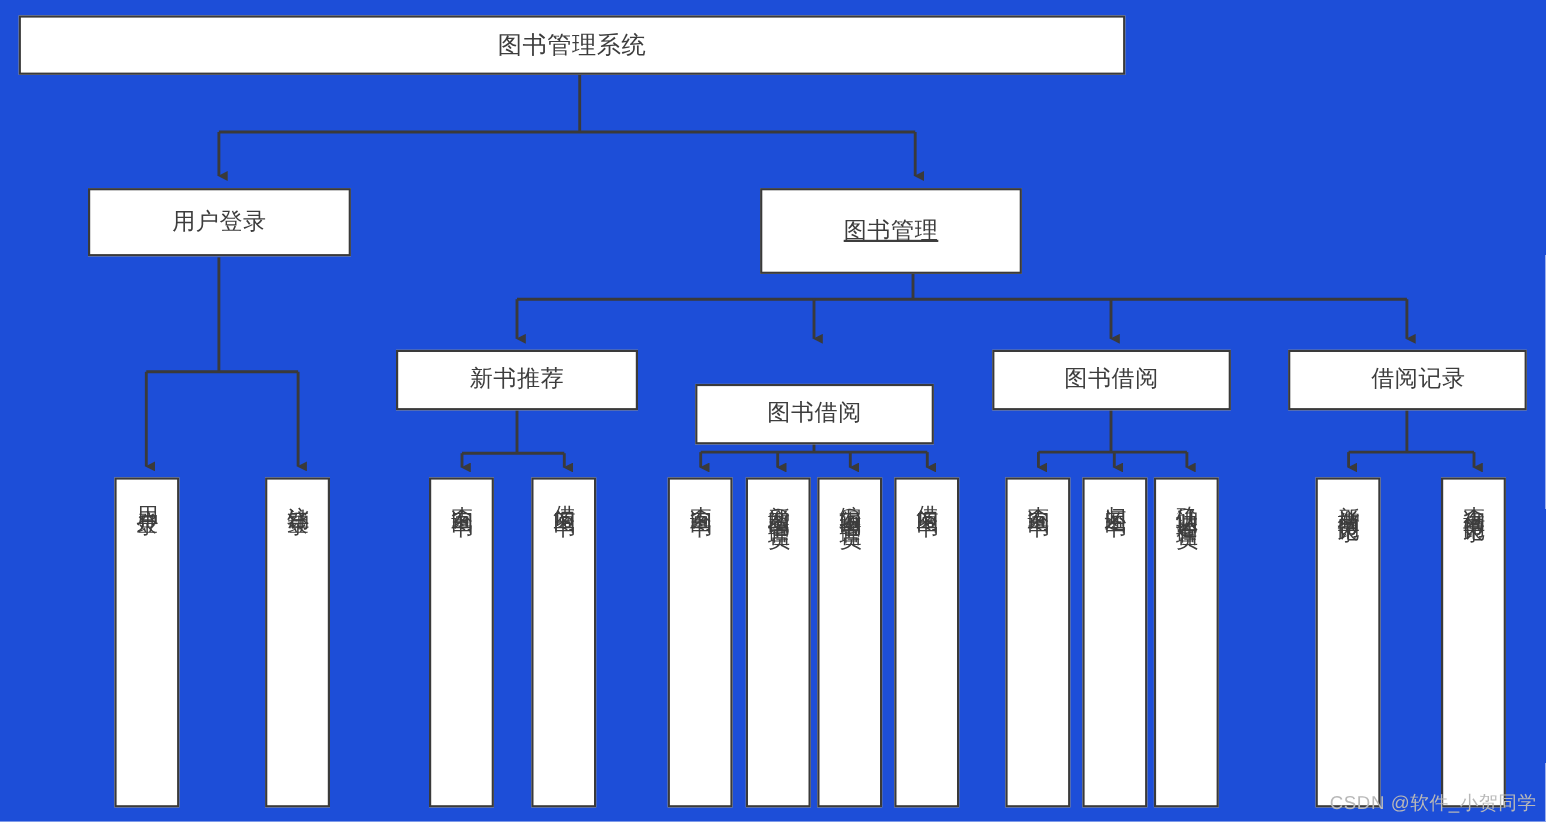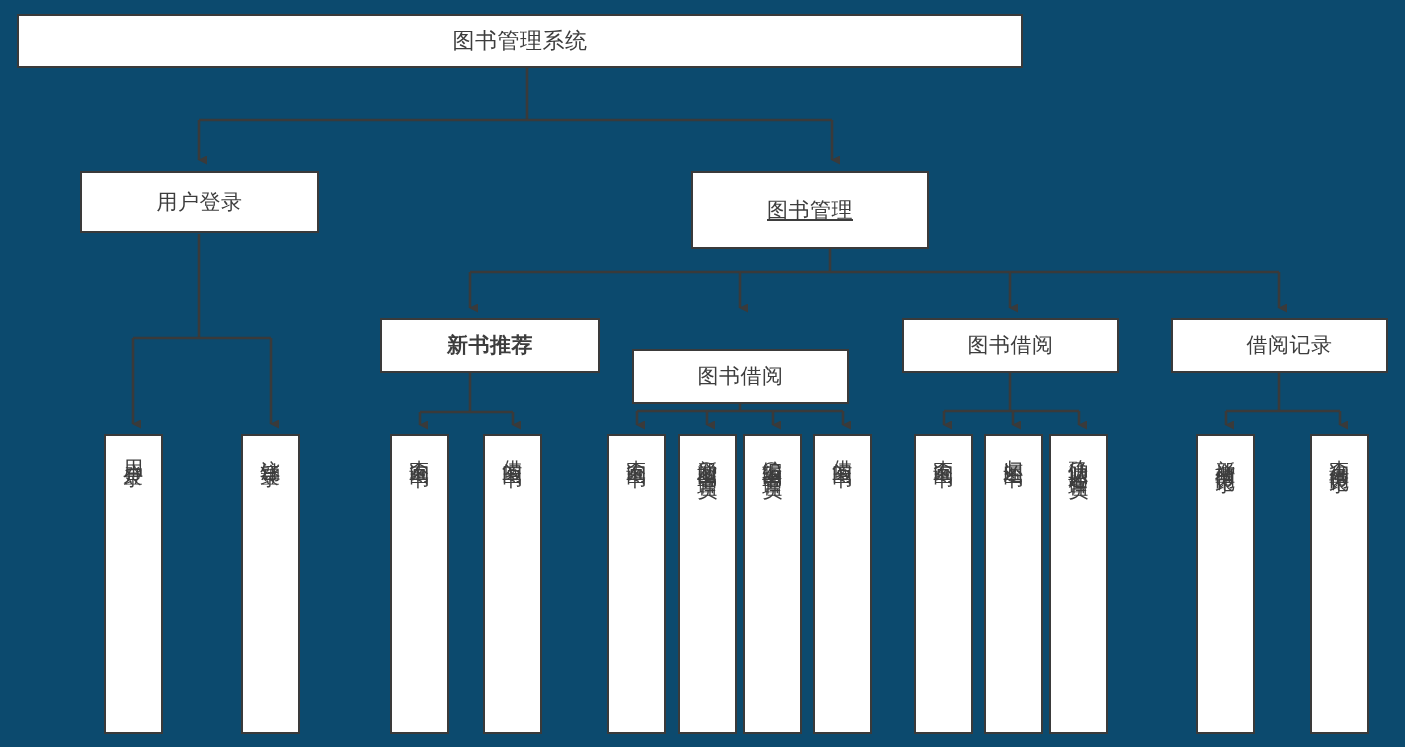--- a/index.html
+++ b/index.html
@@ -8,21 +8,21 @@
     padding: 0;
     background: #ffffff;
   }
   body {
     font-family: "Liberation Sans", "DejaVu Sans", sans-serif;
   }
   #diagram-root {
     position: relative;
     width: 1405px;
     height: 747px;
-    background: #0c4a6e;
+    background: #1d4ed8;
     overflow: hidden;
   }
   svg.edges {
     position: absolute;
     left: 0;
     top: 0;
     width: 1405px;
     height: 747px;
     pointer-events: none;
   }
@@ -141,21 +141,21 @@
   </div>
 
   <div class="node horiz" style="left:80px; top:171px; width:239px; height:62px;">
     <span class="node-label">用户登录</span>
   </div>
 
   <div class="node horiz" style="left:691px; top:171px; width:238px; height:78px;text-decoration:underline;">
     <span class="node-label">图书管理</span>
   </div>
 
-  <div class="node horiz" style="left:380px; top:318px; width:220px; height:55px;font-weight:bold;">
+  <div class="node horiz" style="left:360px; top:318px; width:220px; height:55px;">
     <span class="node-label">新书推荐</span>
   </div>
 
   <div class="node horiz" style="left:632px; top:318px; width:217px; height:55px;margin-top:31px;">
     <span class="node-label">图书借阅</span>
   </div>
 
   <div class="node horiz" style="left:902px; top:318px; width:217px; height:55px;">
     <span class="node-label">图书借阅</span>
   </div>
@@ -209,14 +209,15 @@
   </div>
 
   <div class="node vert" style="left:1196px; top:434px; width:59px; height:300px;">
     <span class="node-label">新增借阅记录</span>
   </div>
 
   <div class="node vert" style="left:1310px; top:434px; width:59px; height:300px;">
     <span class="node-label">查询借阅记录</span>
   </div>
 
+  <div class="watermark">CSDN @软件_小贺同学</div>
 
 </div>
 
 </body></html>

